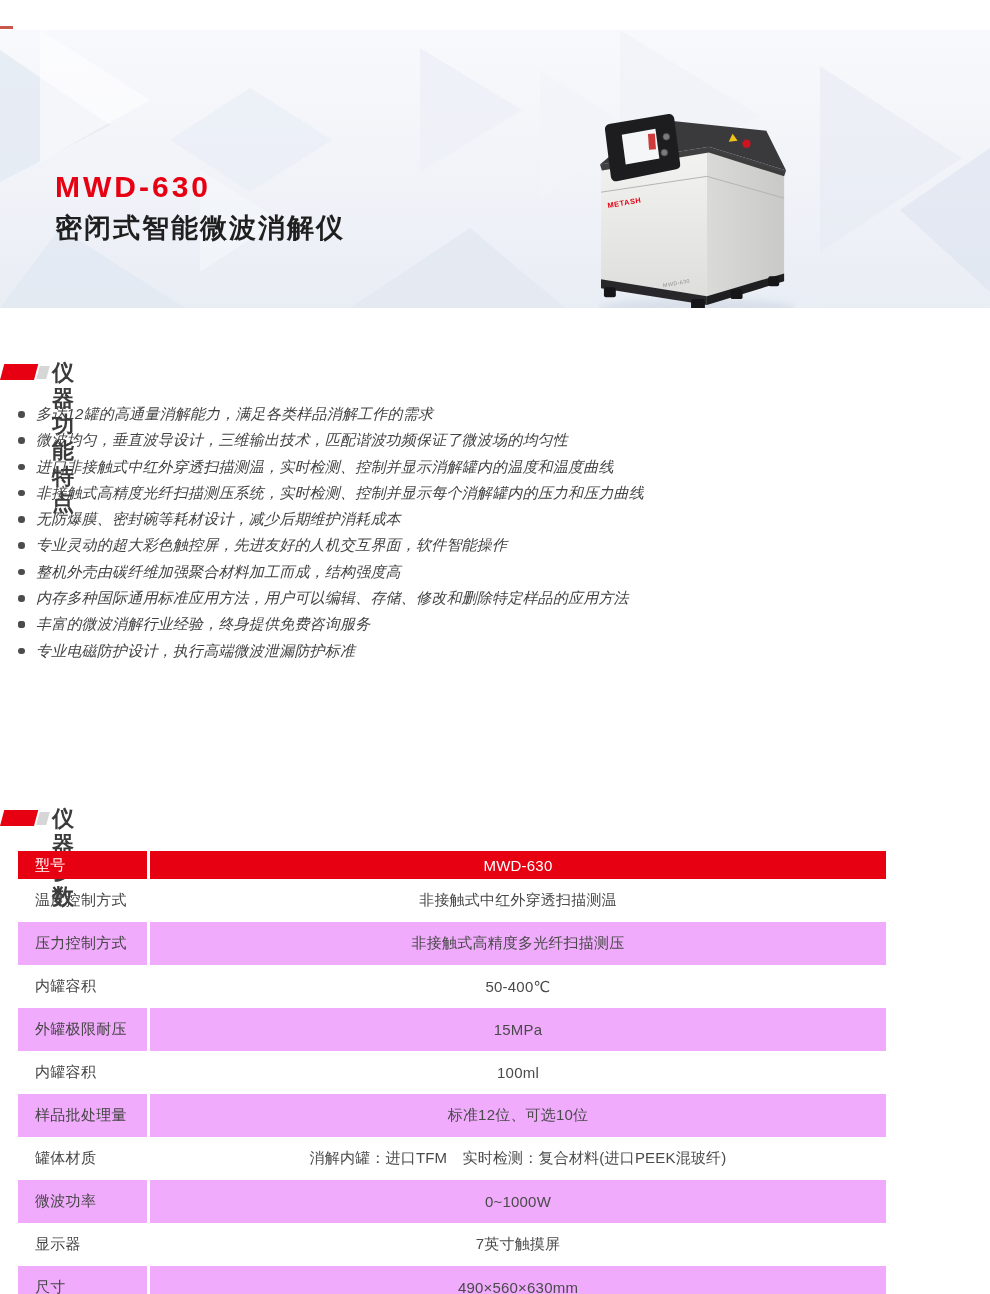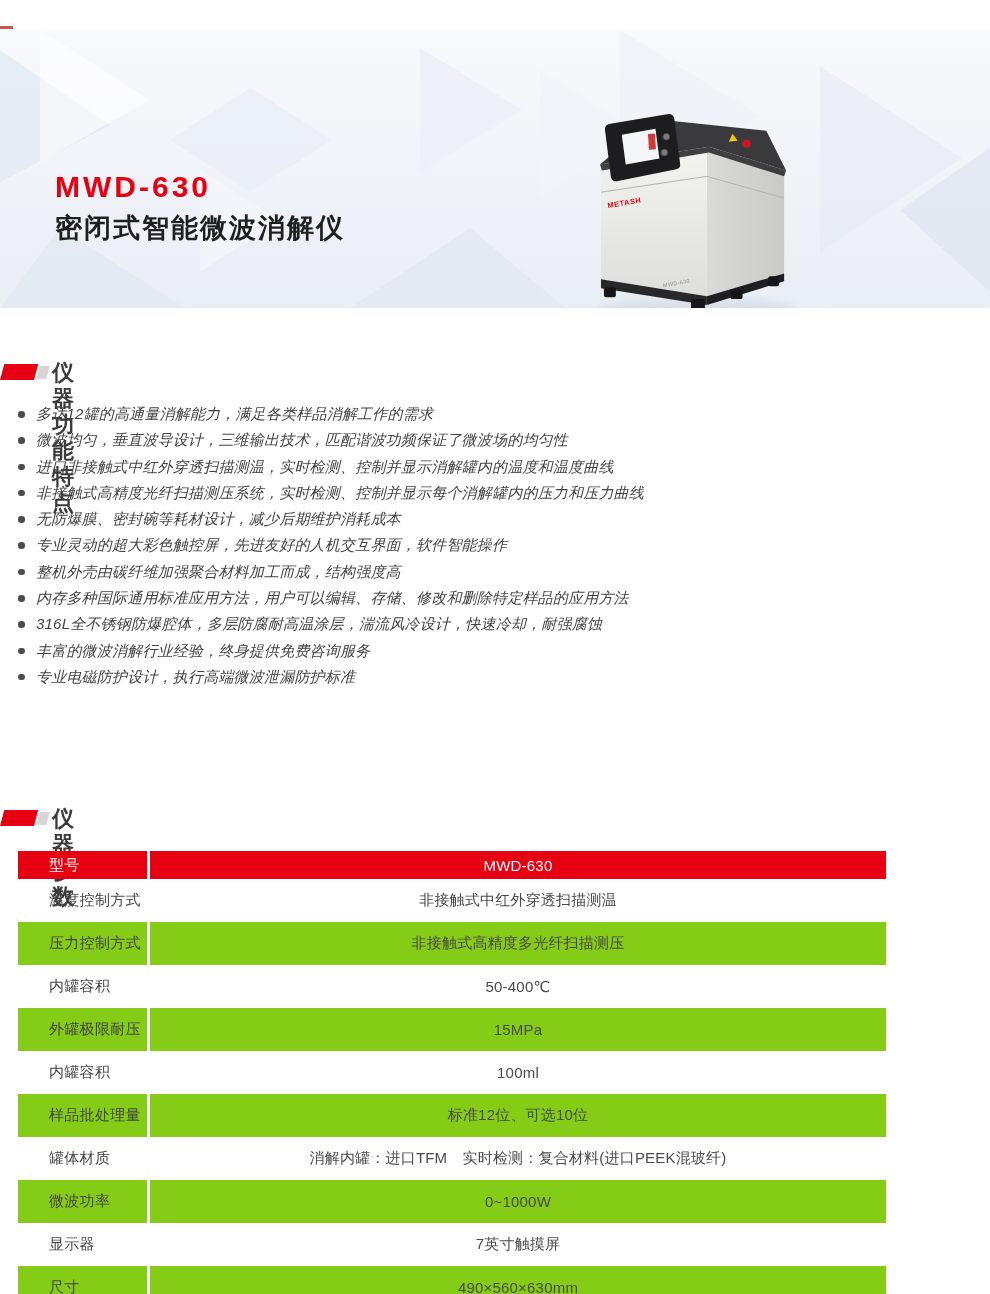--- a/index.html
+++ b/index.html
@@ -37,22 +37,22 @@
   .features li{
     position:relative;font-size:15px;line-height:26.3px;color:#424242;padding-left:18px;letter-spacing:.2px;font-style:italic;
   }
   .features li .dot{
     position:absolute;left:0;top:10px;width:6.5px;height:6.5px;border-radius:50%;background:#4c4c4c;
   }
   
   .param-table{position:absolute;left:18px;top:851px;width:868px;font-size:15px;}
   .p-row{display:flex;height:43px;align-items:center;}
   .p-row.head{height:28px;background:#e60012;color:#ffffff;}
-  .p-row.grey{background:#84cc16;}
-  .p-col1{width:129px;flex:none;padding-left:31px;box-sizing:border-box;color:#454545;letter-spacing:.3px;}
+  .p-row.grey{background:#f0abfc;}
+  .p-col1{width:129px;flex:none;padding-left:17px;box-sizing:border-box;color:#454545;letter-spacing:.3px;}
   .p-row.head .p-col1{color:#ffffff;}
   .p-col2{flex:1;text-align:center;border-left:3px solid #ffffff;align-self:stretch;
           display:flex;align-items:center;justify-content:center;color:#4a4a4a;letter-spacing:.2px;}
   .p-row.head .p-col2{color:#ffffff;}
 </style>
 </head>
 <body>
 
 <div class="top-dash"></div>
 
@@ -134,21 +134,21 @@
 
 <ul class="features">
   <li><span class="dot"></span><span>多达12罐的高通量消解能力，满足各类样品消解工作的需求</span></li>
   <li><span class="dot"></span><span>微波均匀，垂直波导设计，三维输出技术，匹配谐波功频保证了微波场的均匀性</span></li>
   <li><span class="dot"></span><span>进口非接触式中红外穿透扫描测温，实时检测、控制并显示消解罐内的温度和温度曲线</span></li>
   <li><span class="dot"></span><span>非接触式高精度光纤扫描测压系统，实时检测、控制并显示每个消解罐内的压力和压力曲线</span></li>
   <li><span class="dot"></span><span>无防爆膜、密封碗等耗材设计，减少后期维护消耗成本</span></li>
   <li><span class="dot"></span><span>专业灵动的超大彩色触控屏，先进友好的人机交互界面，软件智能操作</span></li>
   <li><span class="dot"></span><span>整机外壳由碳纤维加强聚合材料加工而成，结构强度高</span></li>
   <li><span class="dot"></span><span>内存多种国际通用标准应用方法，用户可以编辑、存储、修改和删除特定样品的应用方法</span></li>
-  <li><span class="dot"></span><span>316L全不锈钢防爆腔体，多层防腐耐高温涂层，湍流风冷设计，快速冷却，耐强腐蚀</span></li>
+  <li><span class="dot"></span></li>
   <li><span class="dot"></span><span>丰富的微波消解行业经验，终身提供免费咨询服务</span></li>
   <li><span class="dot"></span><span>专业电磁防护设计，执行高端微波泄漏防护标准</span></li>
 </ul>
 
 <div class="section-header" style="top:806px;">
   <div class="sh-marks">
     <span class="mark-red"></span>
     <span class="mark-grey"></span>
   </div>
   <div class="sh-text">仪器参数</div>

